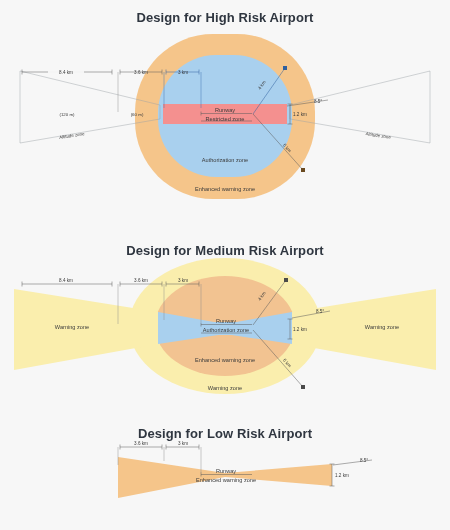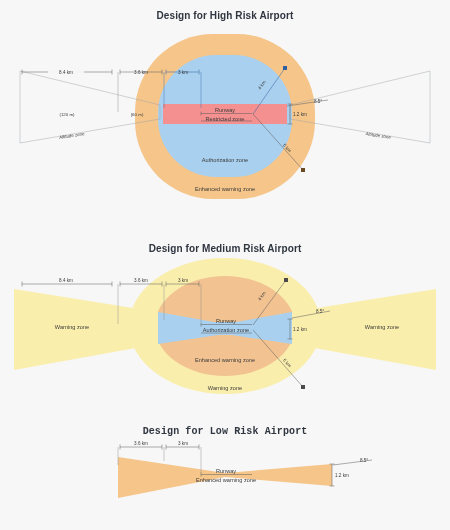--- a/index.html
+++ b/index.html
@@ -29,28 +29,28 @@
   }
   #panel-high   { top: 0;   height: 212px; }
   #panel-medium { top: 212px; height: 205px; }
   #panel-low    { top: 417px; height: 113px; }
 
   .panel-title {
     position: absolute;
     left: 0;
     width: 450px;
     text-align: center;
-    font-size: 10px;
+    font-size: 13px;
     font-weight: bold;
     color: #2f3640;
     letter-spacing: 0.1px;
   }
   #panel-high .panel-title   { top: 10px; }
   #panel-medium .panel-title { top: 11px; margin-top: 20px; }
-  #panel-low .panel-title    { top: 9px; font-family: Liberation Mono, monospace; }
+  #panel-low .panel-title    { top: 9px; }
 
   .diagram {
     position: absolute;
     left: 0;
     top: 0;
     width: 450px;
     height: 100%;
   }
   svg { display: block; }
   text {

